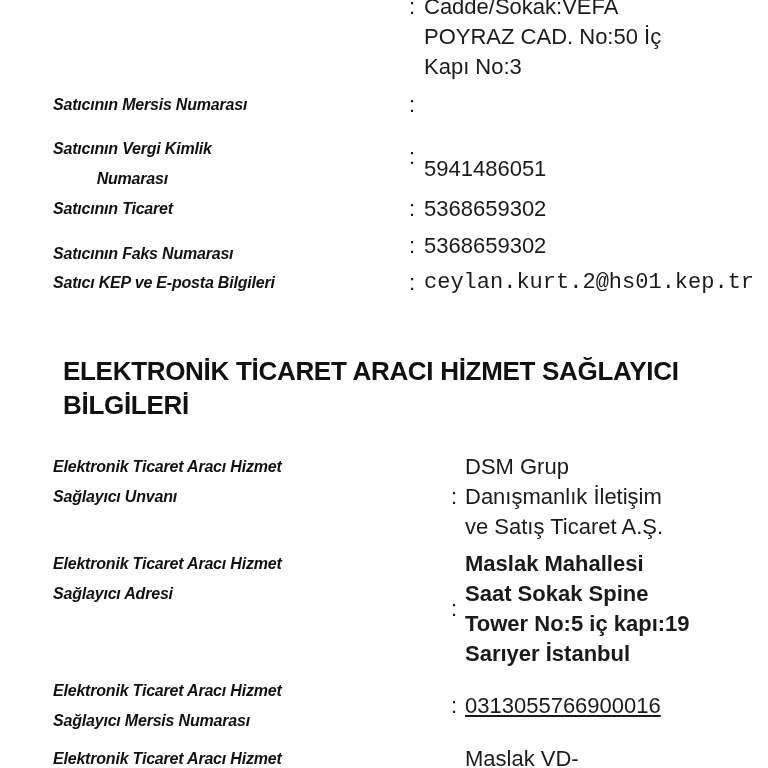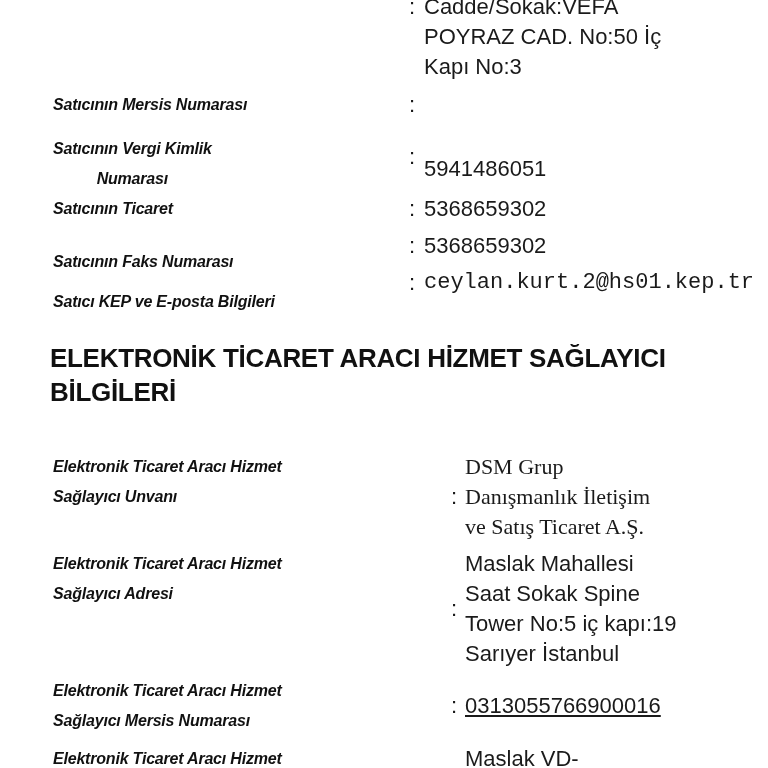--- a/index.html
+++ b/index.html
@@ -85,47 +85,47 @@
     <span class="value" style="left:424px; top:16px;margin-top:12px;">5941486051</span>
   </div>
 
   <div class="row" style="top:194px;">
     <span class="label" style="left:53px; top:0;">Satıcının Ticaret</span>
     <span class="colon" style="left:409px; top:0;">:</span>
     <span class="value" style="left:424px; top:0;">5368659302</span>
   </div>
 
   <div class="row" style="top:231px;">
-    <span class="label" style="left:53px; top:16px;">Satıcının Faks Numarası</span>
+    <span class="label" style="left:53px; top:8px;">Satıcının Faks Numarası</span>
     <span class="colon" style="left:409px; top:0;">:</span>
     <span class="value" style="left:424px; top:0;">5368659302</span>
   </div>
 
   <div class="row" style="top:268px;">
-    <span class="label" style="left:53px; top:0;margin-top:19px;">Satıcı KEP ve E-posta Bilgileri</span>
+    <span class="label" style="left:53px; top:0;">Satıcı KEP ve E-posta Bilgileri</span>
     <span class="colon" style="left:409px; top:0;">:</span>
     <span class="value" style="left:424px; top:0;font-family:Liberation Mono, monospace;">ceylan.kurt.2@hs01.kep.tr</span>
   </div>
 
-  <h2 class="section-title" style="margin:3px;">ELEKTRONİK TİCARET ARACI HİZMET SAĞLAYICI BİLGİLERİ</h2>
+  <h2 class="section-title" style="margin:16px;">ELEKTRONİK TİCARET ARACI HİZMET SAĞLAYICI BİLGİLERİ</h2>
 
   <div class="row" style="top:452px;">
     <span class="label" style="left:53px; top:0; white-space:pre-line;">Elektronik Ticaret Aracı Hizmet
 Sağlayıcı Unvanı</span>
     <span class="colon" style="left:451px; top:30px;">:</span>
-    <span class="value" style="left:465px; top:0;font-family:Liberation Serif, serif;">DSM Grup
+    <span class="value" style="left:465px; top:0;">DSM Grup
 Danışmanlık İletişim
 ve Satış Ticaret A.Ş.</span>
   </div>
 
   <div class="row" style="top:549px;">
     <span class="label" style="left:53px; top:0; white-space:pre-line;">Elektronik Ticaret Aracı Hizmet
 Sağlayıcı Adresi</span>
     <span class="colon" style="left:451px; top:45px;">:</span>
-    <span class="value" style="left:465px; top:0;">Maslak Mahallesi
+    <span class="value" style="left:465px; top:0;font-weight:bold;">Maslak Mahallesi
 Saat Sokak Spine
 Tower No:5 iç kapı:19
 Sarıyer İstanbul</span>
   </div>
 
   <div class="row" style="top:676px;">
     <span class="label" style="left:53px; top:0; white-space:pre-line;">Elektronik Ticaret Aracı Hizmet
 Sağlayıcı Mersis Numarası</span>
     <span class="colon" style="left:451px; top:15px;">:</span>
     <span class="value" style="left:465px; top:15px;text-decoration:underline;">0313055766900016</span>

